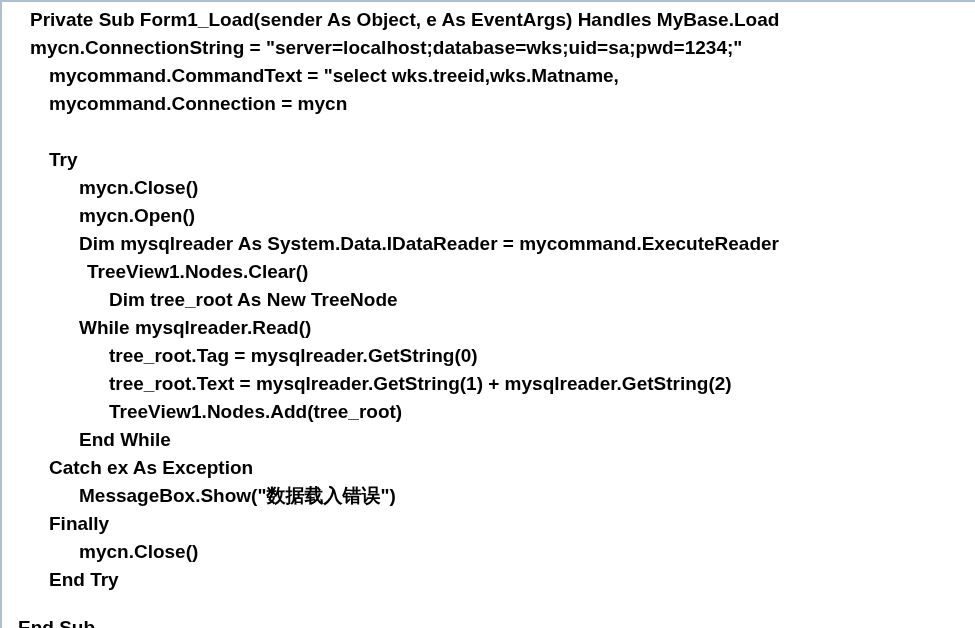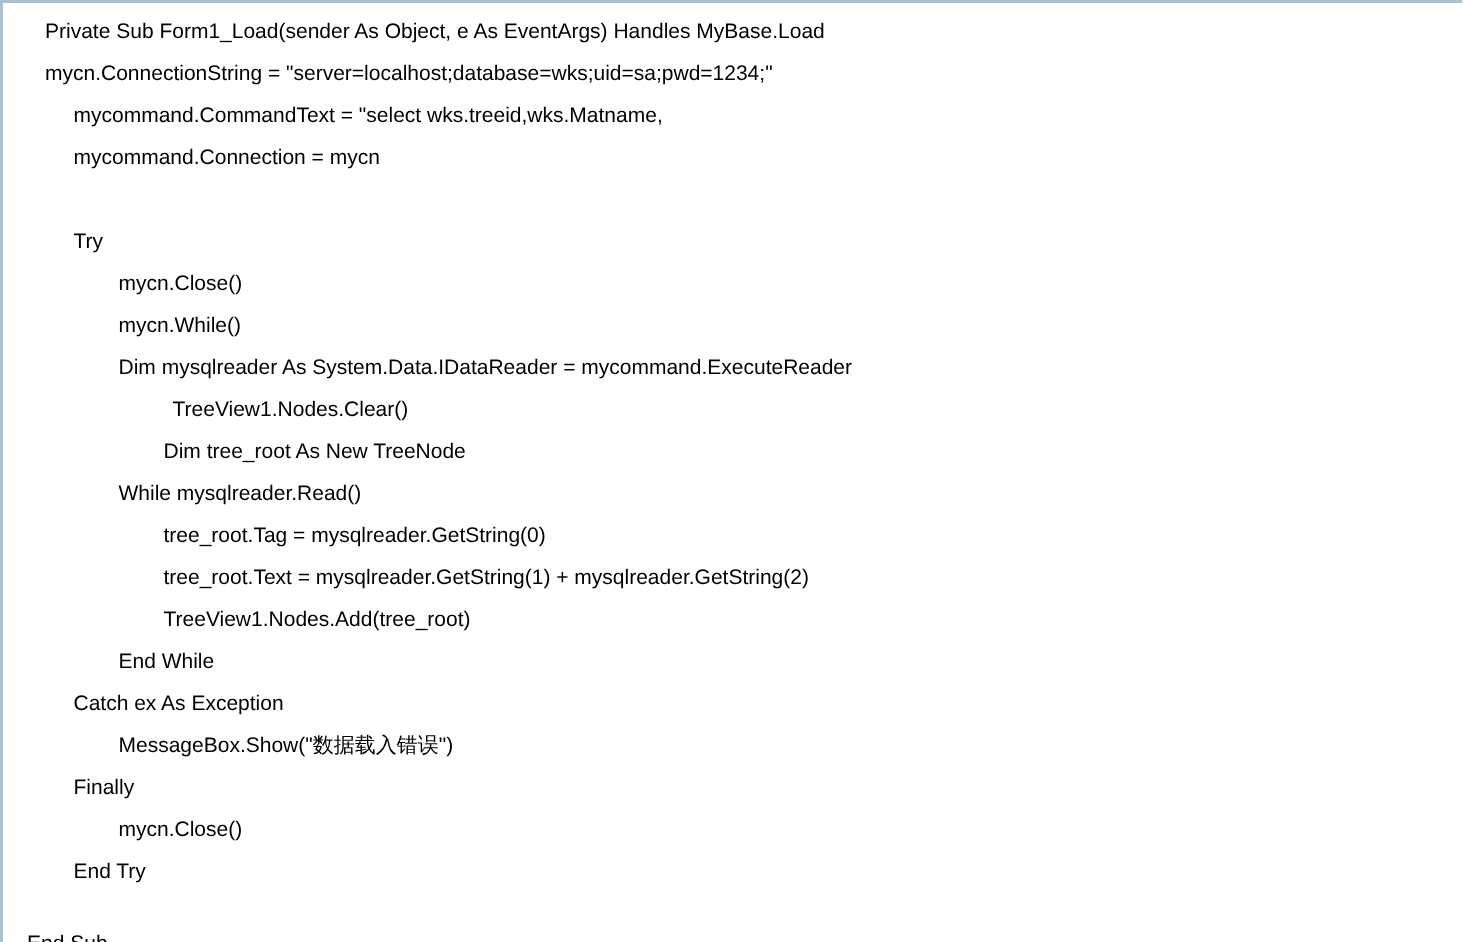--- a/index.html
+++ b/index.html
@@ -16,40 +16,41 @@
     box-sizing: border-box;
     width: 975px;
     height: 628px;
     background: #ffffff;
     border-top: 2px solid #aebfd0;
     border-left: 2px solid #aebfd0;
     padding-top: 4px;
   }
   .code-line {
     font-family: "Liberation Sans", "DejaVu Sans", sans-serif;
-    font-size: 14px;
+    font-size: 19px;
     line-height: 28px;
     color: #000000;
     white-space: pre;
+    font-weight: bold;
   }
 </style>
 </head>
 <body>
 
 <div class="code-panel">
   <div>
       <div class="code-line" style="padding-left: 28px;">Private Sub Form1_Load(sender As Object, e As EventArgs) Handles MyBase.Load</div>
       <div class="code-line" style="padding-left: 28px;">mycn.ConnectionString = "server=localhost;database=wks;uid=sa;pwd=1234;"</div>
       <div class="code-line" style="padding-left: 47px;">mycommand.CommandText = "select wks.treeid,wks.Matname,</div>
       <div class="code-line" style="padding-left: 47px;">mycommand.Connection = mycn</div>
       <div class="code-line" style="padding-left: 47px; margin-top: 28px;">Try</div>
       <div class="code-line" style="padding-left: 77px;">mycn.Close()</div>
-      <div class="code-line" style="padding-left: 77px;">mycn.While()</div>
+      <div class="code-line" style="padding-left: 77px;">mycn.Open()</div>
       <div class="code-line" style="padding-left: 77px;">Dim mysqlreader As System.Data.IDataReader = mycommand.ExecuteReader</div>
-      <div class="code-line" style="padding-left: 113px;">TreeView1.Nodes.Clear()</div>
+      <div class="code-line" style="padding-left: 85px;">TreeView1.Nodes.Clear()</div>
       <div class="code-line" style="padding-left: 107px;">Dim tree_root As New TreeNode</div>
       <div class="code-line" style="padding-left: 77px;">While mysqlreader.Read()</div>
       <div class="code-line" style="padding-left: 107px;">tree_root.Tag = mysqlreader.GetString(0)</div>
       <div class="code-line" style="padding-left: 107px;">tree_root.Text = mysqlreader.GetString(1) + mysqlreader.GetString(2)</div>
       <div class="code-line" style="padding-left: 107px;">TreeView1.Nodes.Add(tree_root)</div>
       <div class="code-line" style="padding-left: 77px;">End While</div>
       <div class="code-line" style="padding-left: 47px;">Catch ex As Exception</div>
       <div class="code-line" style="padding-left: 77px;">MessageBox.Show("数据载入错误")</div>
       <div class="code-line" style="padding-left: 47px;">Finally</div>
       <div class="code-line" style="padding-left: 77px;">mycn.Close()</div>

